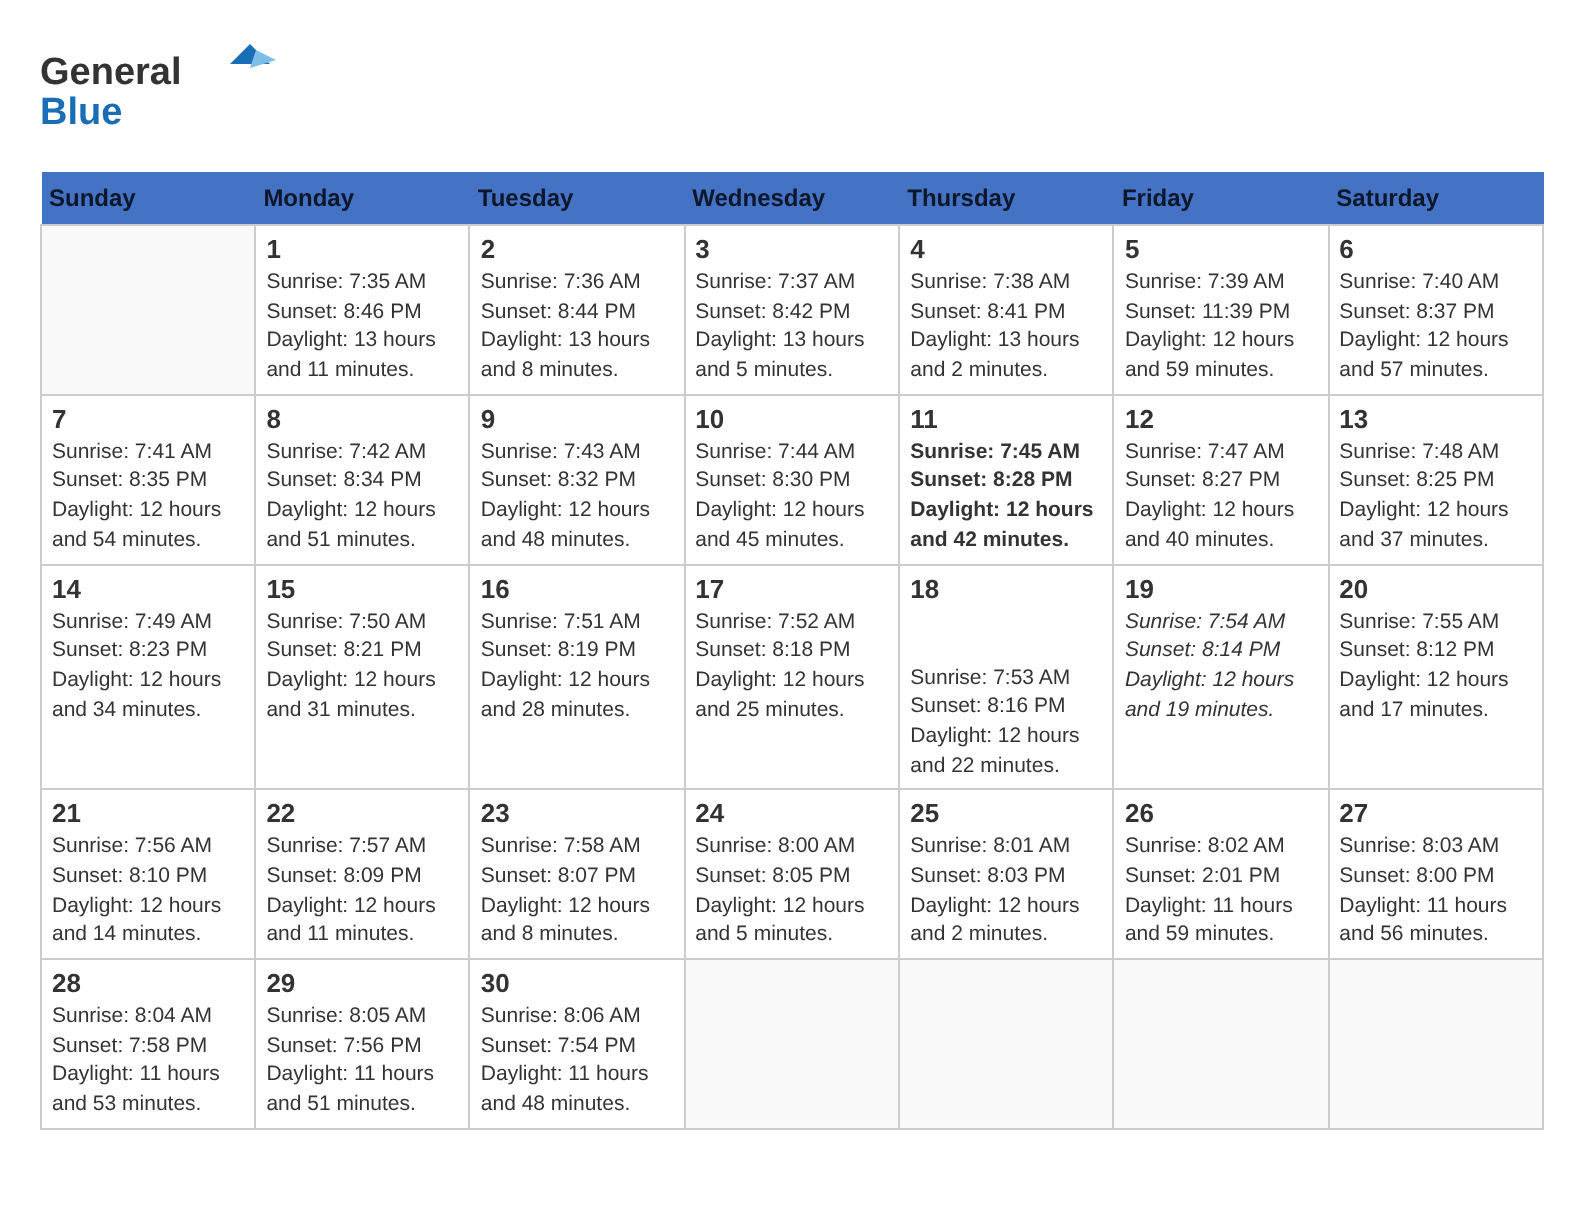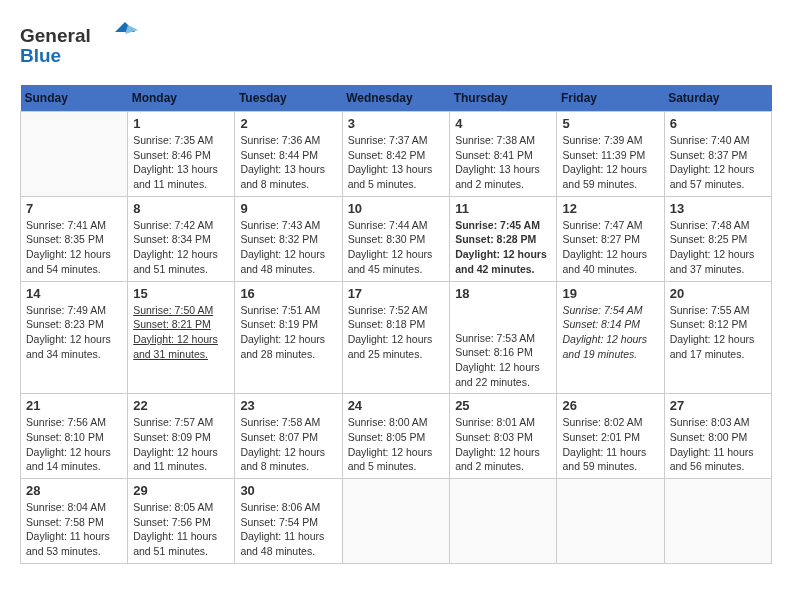--- a/index.html
+++ b/index.html
@@ -207,21 +207,21 @@
       <tr class="week-row">
         <td>
           <span class="day-number">14</span>
           <div class="day-info" style="white-space: pre-line;">Sunrise: 7:49 AM
 Sunset: 8:23 PM
 Daylight: 12 hours
 and 34 minutes.</div>
         </td>
         <td>
           <span class="day-number">15</span>
-          <div class="day-info" style="white-space: pre-line; text-decoration: underline;">Sunrise: 7:50 AM
+          <div class="day-info" style="white-space: pre-line;">Sunrise: 7:50 AM
 Sunset: 8:21 PM
 Daylight: 12 hours
 and 31 minutes.</div>
         </td>
         <td>
           <span class="day-number">16</span>
           <div class="day-info" style="white-space: pre-line;">Sunrise: 7:51 AM
 Sunset: 8:19 PM
 Daylight: 12 hours
 and 28 minutes.</div>

